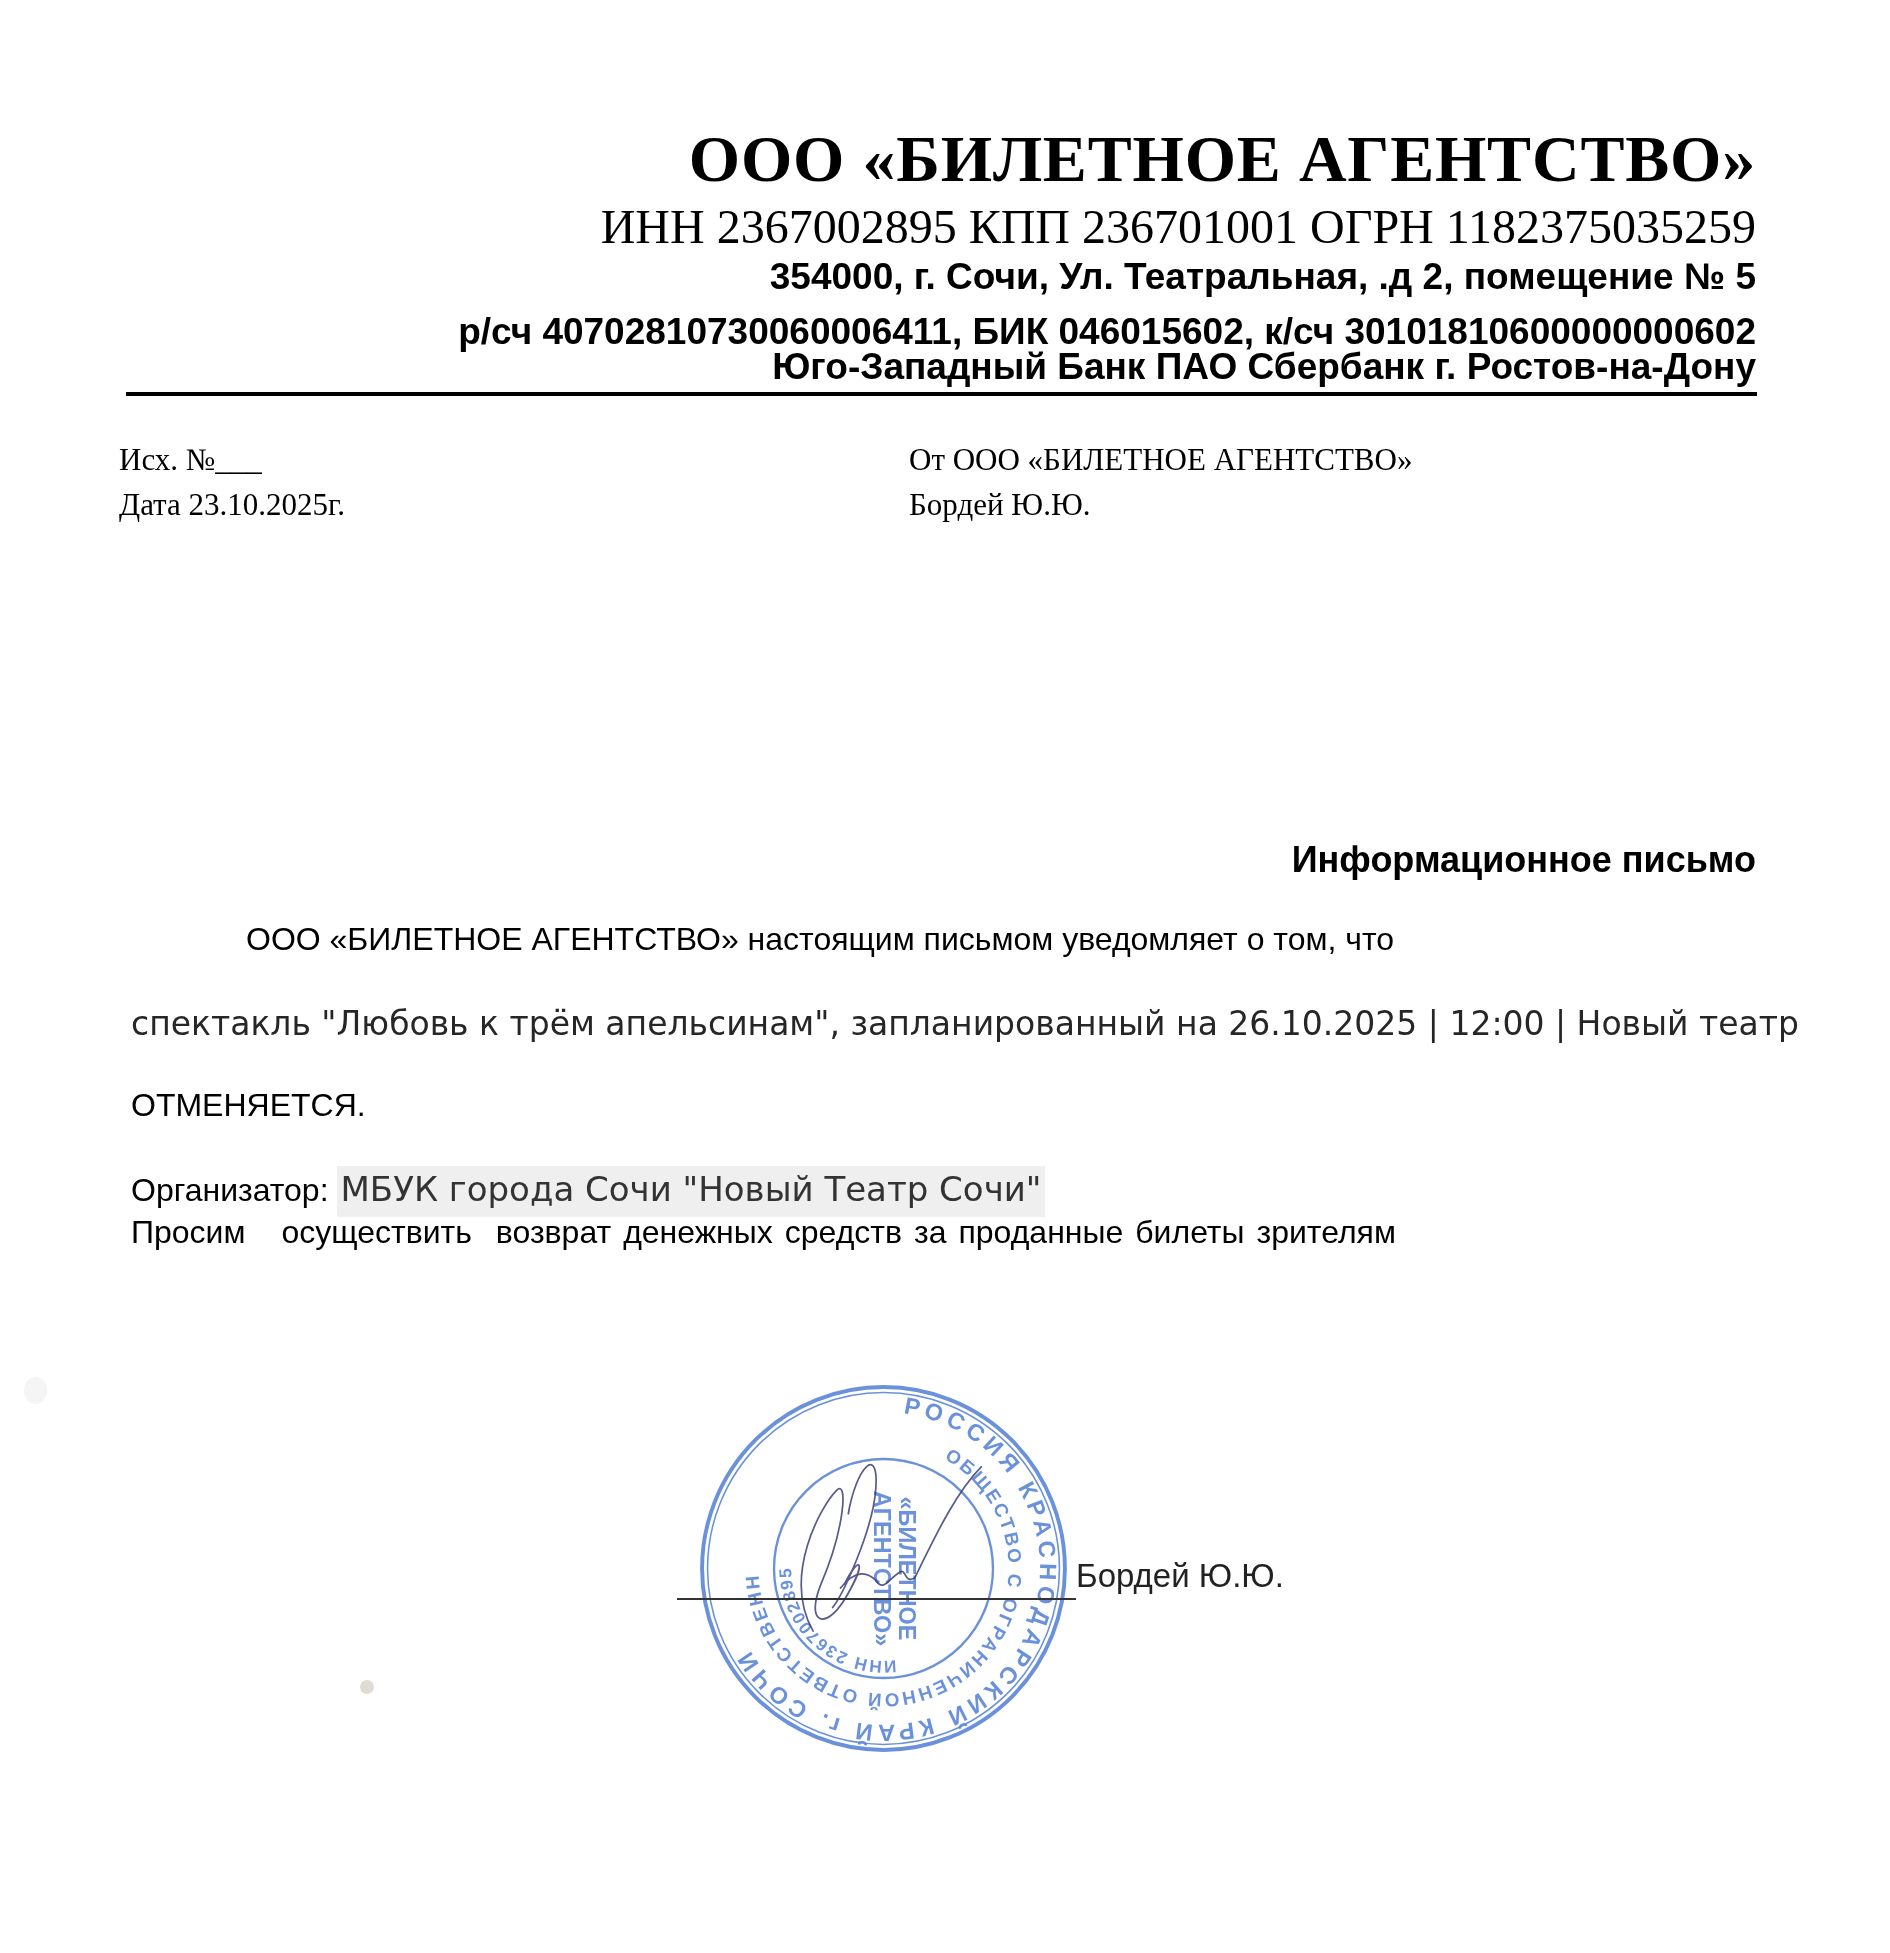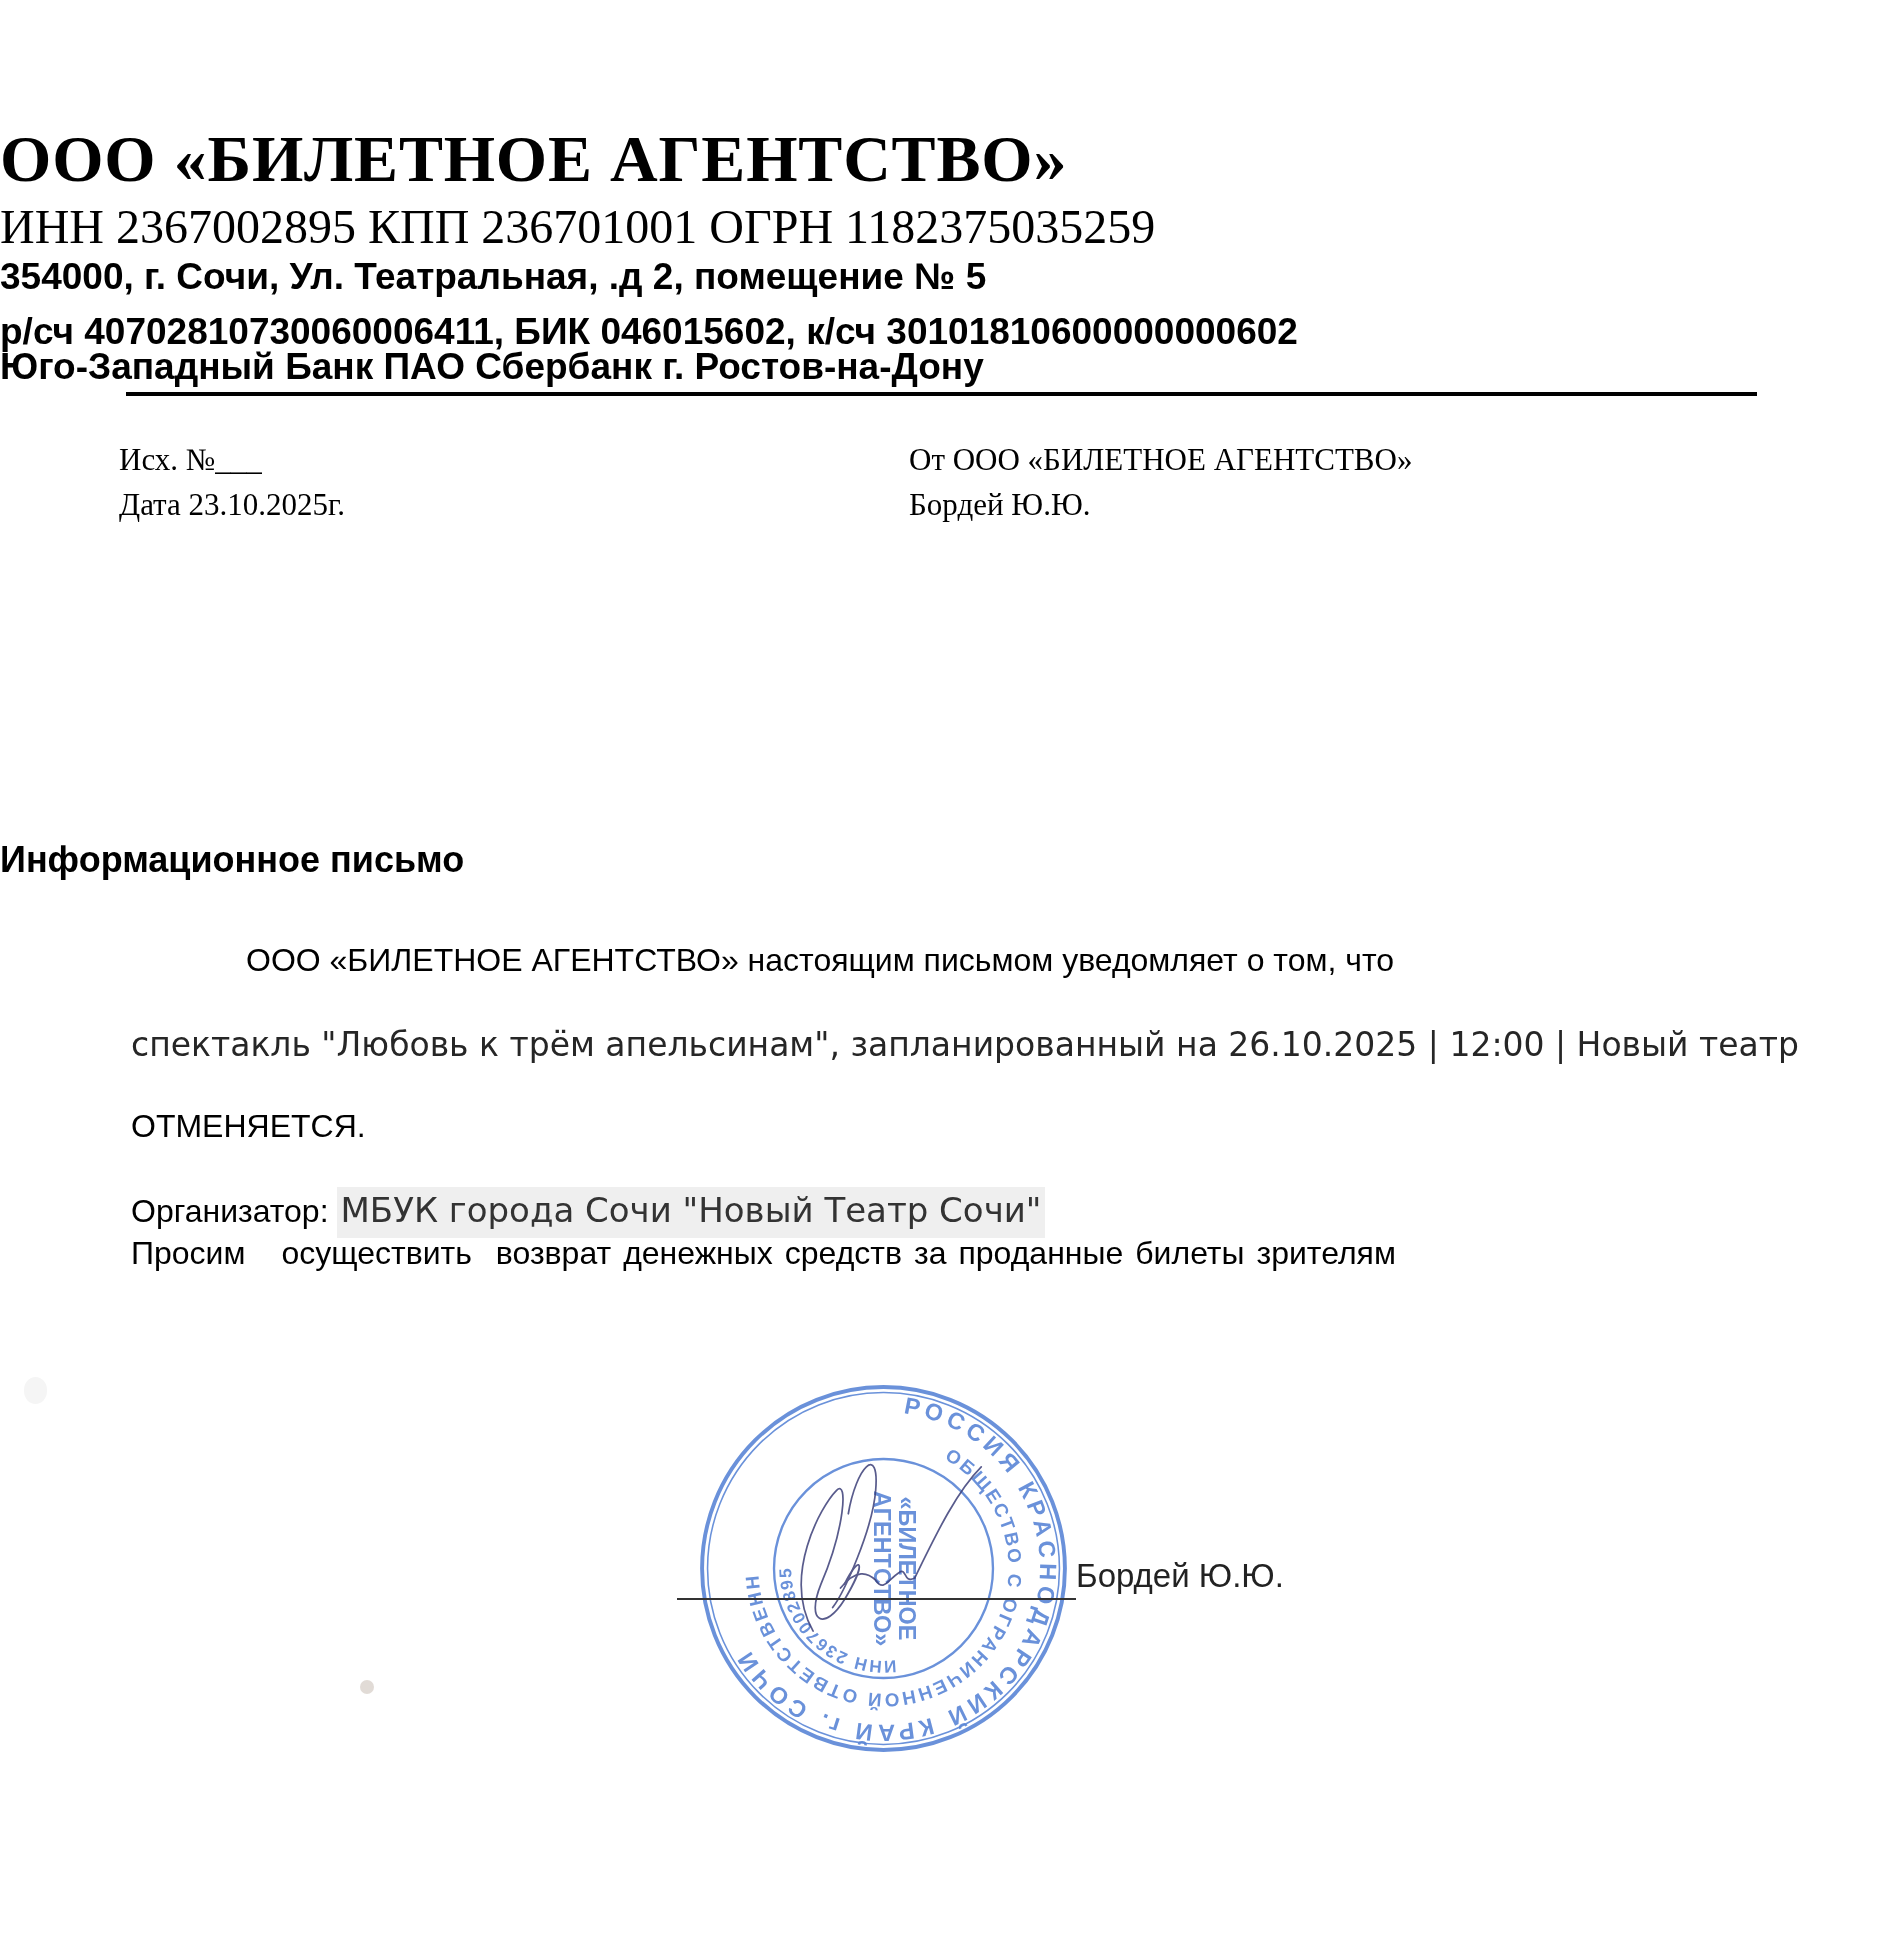--- a/index.html
+++ b/index.html
@@ -2,40 +2,40 @@
 <html style="font-size:12.5px"><head>
 <meta charset="utf-8">
 <style>
   html, body { margin: 0; padding: 0; background: #ffffff; }
   body { width: 1891px; height: 1954px; position: relative; overflow: hidden; color: #000; }
   .abs { position: absolute; white-space: nowrap; }
   .serif { font-family: "Liberation Serif", "DejaVu Serif", serif; }
   .sans { font-family: "Liberation Sans", "DejaVu Sans", sans-serif; }
   .dejavu { font-family: "DejaVu Sans", "Liberation Sans", sans-serif; }
 
-  .center-line { left: 0; width: 1756px; text-align: left; }
+  .center-line { left: 0; width: 1756px; text-align: right; }
 
   #company-title { top: 121px; font-size: 66px; font-weight: bold; letter-spacing: 0.8px; }
   #company-reg { top: 199px; font-size: 48px; font-weight: normal; }
   .req-line { font-size: 37px; font-weight: bold; }
   #req-address { top: 256px; }
   #req-account { top: 311px; }
   #req-bank { top: 346px; }
 
   #header-divider { left: 126px; top: 392px; width: 1631px; height: 3.9px; background: #000; }
 
   .meta { font-size: 31px; }
   #out-number { left: 119px; top: 442px; }
   #out-date { left: 119px; top: 487px; text-align: right; }
   #from-company { left: 909px; top: 442px; text-align: center; }
   #from-person { left: 909px; top: 487px; }
 
   #letter-title { top: 839px; font-size: 36px; font-weight: bold; }
 
-  .body-text { font-size: 32px; margin-top: 21px; }
+  .body-text { font-size: 32px; }
   #para-line-1 { left: 246px; top: 921px; }
   #para-line-2 { left: 131px; top: 1004px; color: #262626; font-size: 33px; }
   #para-line-3 { left: 131px; top: 1087px; }
   #organizer-line { left: 131px; top: 1169px; }
   #organizer-value { background: #efefef; color: #333; padding: 3.1px 3.1px 7.8px 3.1px; font-size: 34px; }
   #request-line { left: 131px; top: 1214px; word-spacing: 3.1px; }
 
   #stamp-wrap { left: 688px; top: 1373px; width: 391px; height: 391px; }
   #signature-line { left: 677px; top: 1598px; width: 399px; height: 2.3px; background: #333; }
   #signer-name { left: 1076px; top: 1557px; font-size: 33px; color: #222; }

